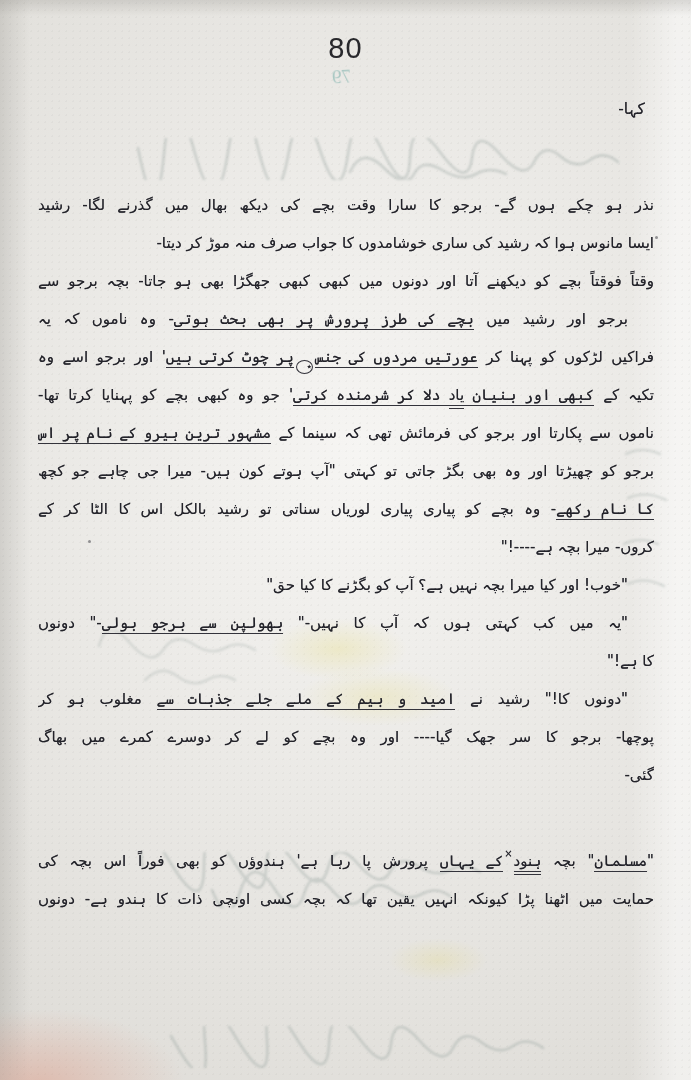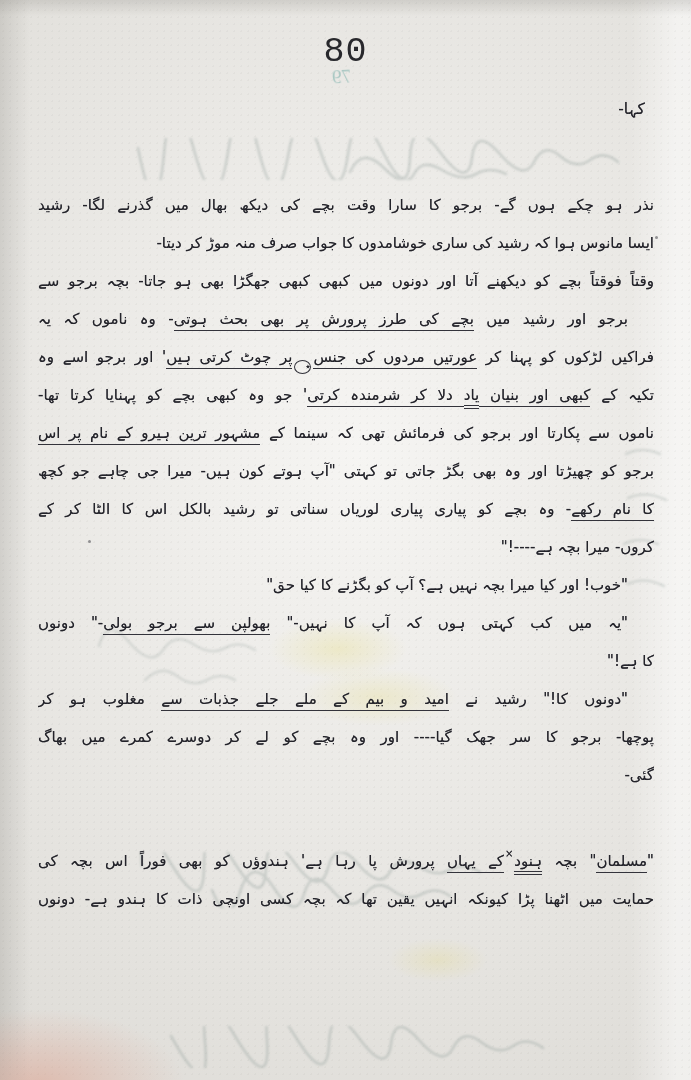--- a/index.html
+++ b/index.html
@@ -16,21 +16,21 @@
       radial-gradient(ellipse 115% 85% at 52% 42%, rgba(255,255,255,.55), rgba(168,165,158,.28)),
       #ebe9e4;
   }
   .noise {
     position:absolute; inset:0;
     background-image:radial-gradient(rgba(110,110,100,.055) 1px, transparent 1px);
     background-size:7px 7px; pointer-events:none;
   }
   .pagenum {
     position:absolute; top:32px; left:0; right:0; text-align:center;
-    font-family:Liberation Mono, monospace; font-size:35px; color:#28282c;
+    font-family:Liberation Sans, sans-serif; font-size:29px; color:#28282c;
     letter-spacing:1px;
   }
   .bleednum {
     position:absolute; top:66px; left:332px;
     transform:scaleX(-1) rotate(3deg);
     font-family:"Liberation Serif", serif; font-size:19px;
     color:#7fb3ad; opacity:.6; filter:blur(.6px);
   }
   .kaha {
     position:absolute; top:100px; right:46px;
@@ -43,21 +43,21 @@
     text-shadow:0 0 .5px rgba(20,20,30,.55);
   }
   .para { margin:0; }
   .para.gap { margin-top:48px; }
   .line {
     height:38px; line-height:38px; overflow:hidden;
     text-align:justify; text-align-last:right;
   }
   .line.full { text-align-last:justify; }
   .line.indent { padding-right:26px; }
-  .u1 { border-bottom:1.6px solid #33333b; padding-bottom:2px; }
+  .u1 { border-bottom:1.6px solid #33333b; padding-bottom:2px;font-family:Liberation Serif, serif; }
   .u2 { border-bottom:4px double #33333b; padding-bottom:1px; }
   .mark-circled-star {
     display:inline-block; position:relative; top:7px;
     width:15px; height:12px; line-height:11px; text-align:center;
     font-size:9px; border:1.3px solid #33333b; border-radius:50%;
     margin:0 2px;
   }
   .mark-x-above {
     display:inline-block; position:relative; top:-9px;
     font-size:10px; margin:0 1px;

